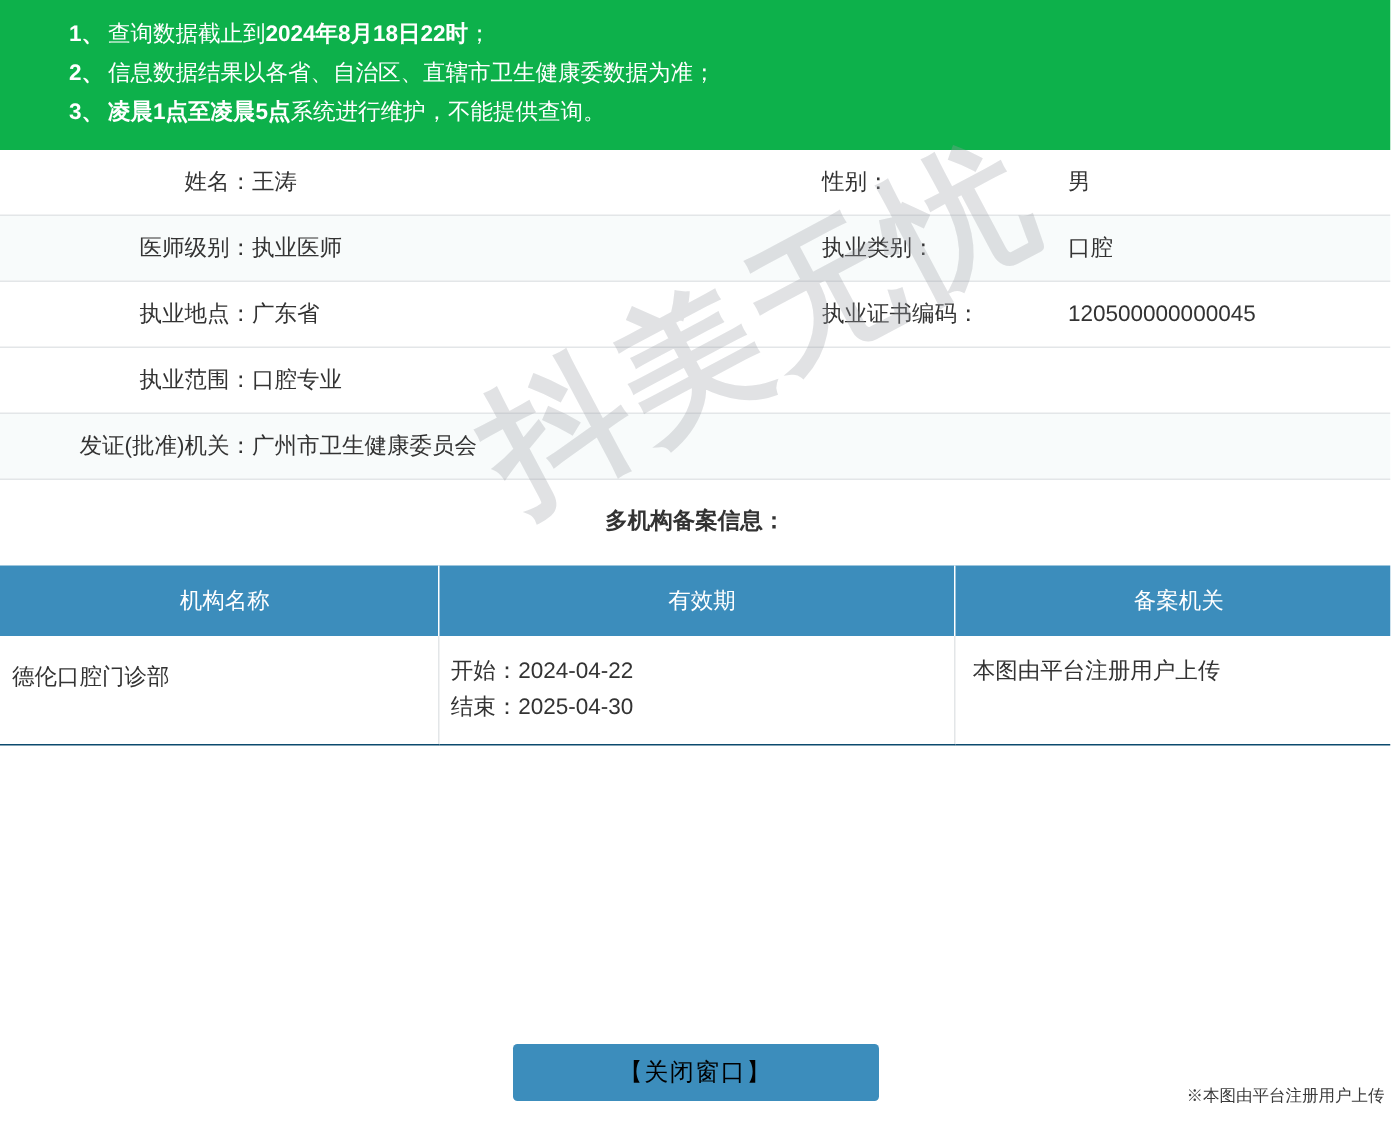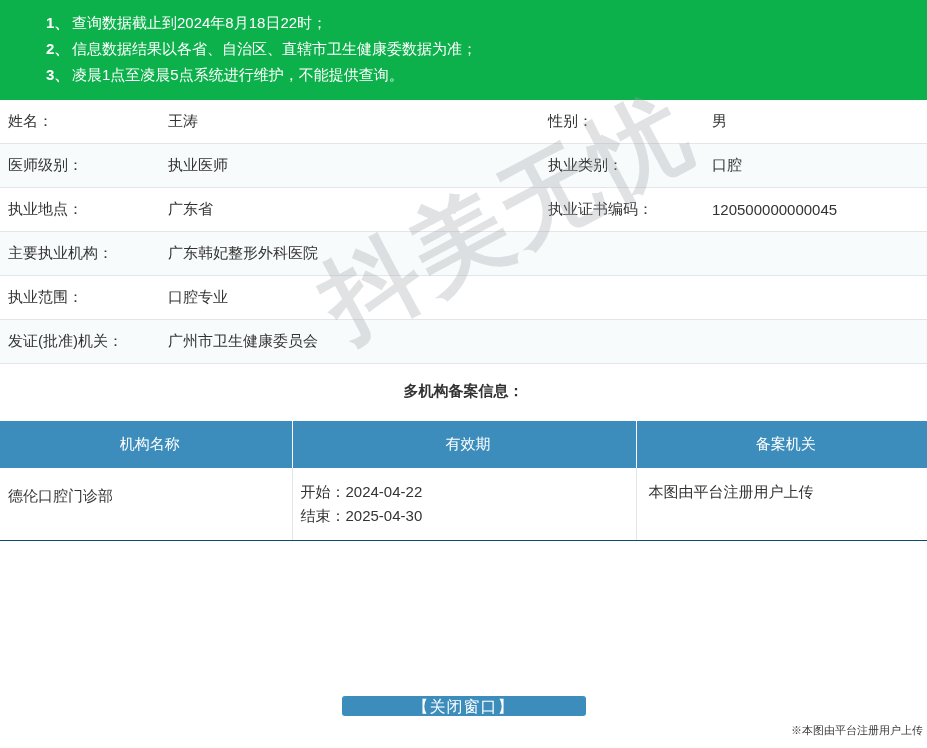--- a/index.html
+++ b/index.html
@@ -29,42 +29,42 @@
     align-items: flex-start;
     padding-left: 46px;
     white-space: nowrap;
   }
   .notice-num {
     width: 26px;
     flex: 0 0 26px;
     font-weight: bold;
   }
   .notice-text { font-weight: normal; }
-  .notice-text b { font-weight: normal; }
+  .notice-text b { font-weight: bold; }
 
   
   .info-table {
     width: 100%;
     border-collapse: collapse;
     table-layout: fixed;
     position: relative;
     z-index: 2;
   }
   .info-table tr { border-bottom: 1px solid #e3e6e8; }
   .info-table td {
     padding: 12px 0 12px 0;
     font-size: 15px;
     color: #333333;
     vertical-align: middle;
     background: transparent;
   }
   .info-table tr.alt td { background: rgba(246,249,250,0.75); }
   td.lbl  { padding-left: 8px; color: #333; }
   td.val  { color: #333; }
-  .c1 { width: 168px; }
+  .c1 { width: 168px; text-align: right; }
   .c2 { width: 372px; margin-top: 23px; }
   .c3 { width: 172px; }
   .c4 { width: auto; }
 
   
   .watermark {
     position: absolute;
     left: 300px;
     top: 255px;
     font-size: 96px;
@@ -131,23 +131,23 @@
     left: 0; right: 0;
     bottom: 0;
     height: 60px;
   }
   .close-btn {
     position: absolute;
     left: 50%;
     transform: translateX(-50%);
     top: 8px;
     width: 244px;
-    height: 20px;
+    height: 38px;
     background: #3c8dbc;
-    color: #ffffff;
+    color: #000000;
     border: none;
     border-radius: 3px;
     font-size: 16px;
     font-family: Liberation Sans, sans-serif;
     cursor: pointer;
     letter-spacing: 1px;
   }
   .credit {
     position: absolute;
     right: 4px;
@@ -193,26 +193,20 @@
         <td class="val c2">执业医师</td>
         <td class="lbl c3">执业类别：</td>
         <td class="val c4">口腔</td>
       </tr>
       <tr>
         <td class="lbl c1">执业地点：</td>
         <td class="val c2">广东省</td>
         <td class="lbl c3">执业证书编码：</td>
         <td class="val c4">120500000000045</td>
       </tr>
-      <tr class="alt">
-        <td class="lbl c1">主要执业机构：</td>
-        <td class="val c2">广东韩妃整形外科医院</td>
-        <td class="lbl c3"></td>
-        <td class="val c4"></td>
-      </tr>
       <tr>
         <td class="lbl c1">执业范围：</td>
         <td class="val c2">口腔专业</td>
         <td class="lbl c3"></td>
         <td class="val c4"></td>
       </tr>
       <tr class="alt">
         <td class="lbl c1">发证(批准)机关：</td>
         <td class="val c2">广州市卫生健康委员会</td>
         <td class="lbl c3"></td>

